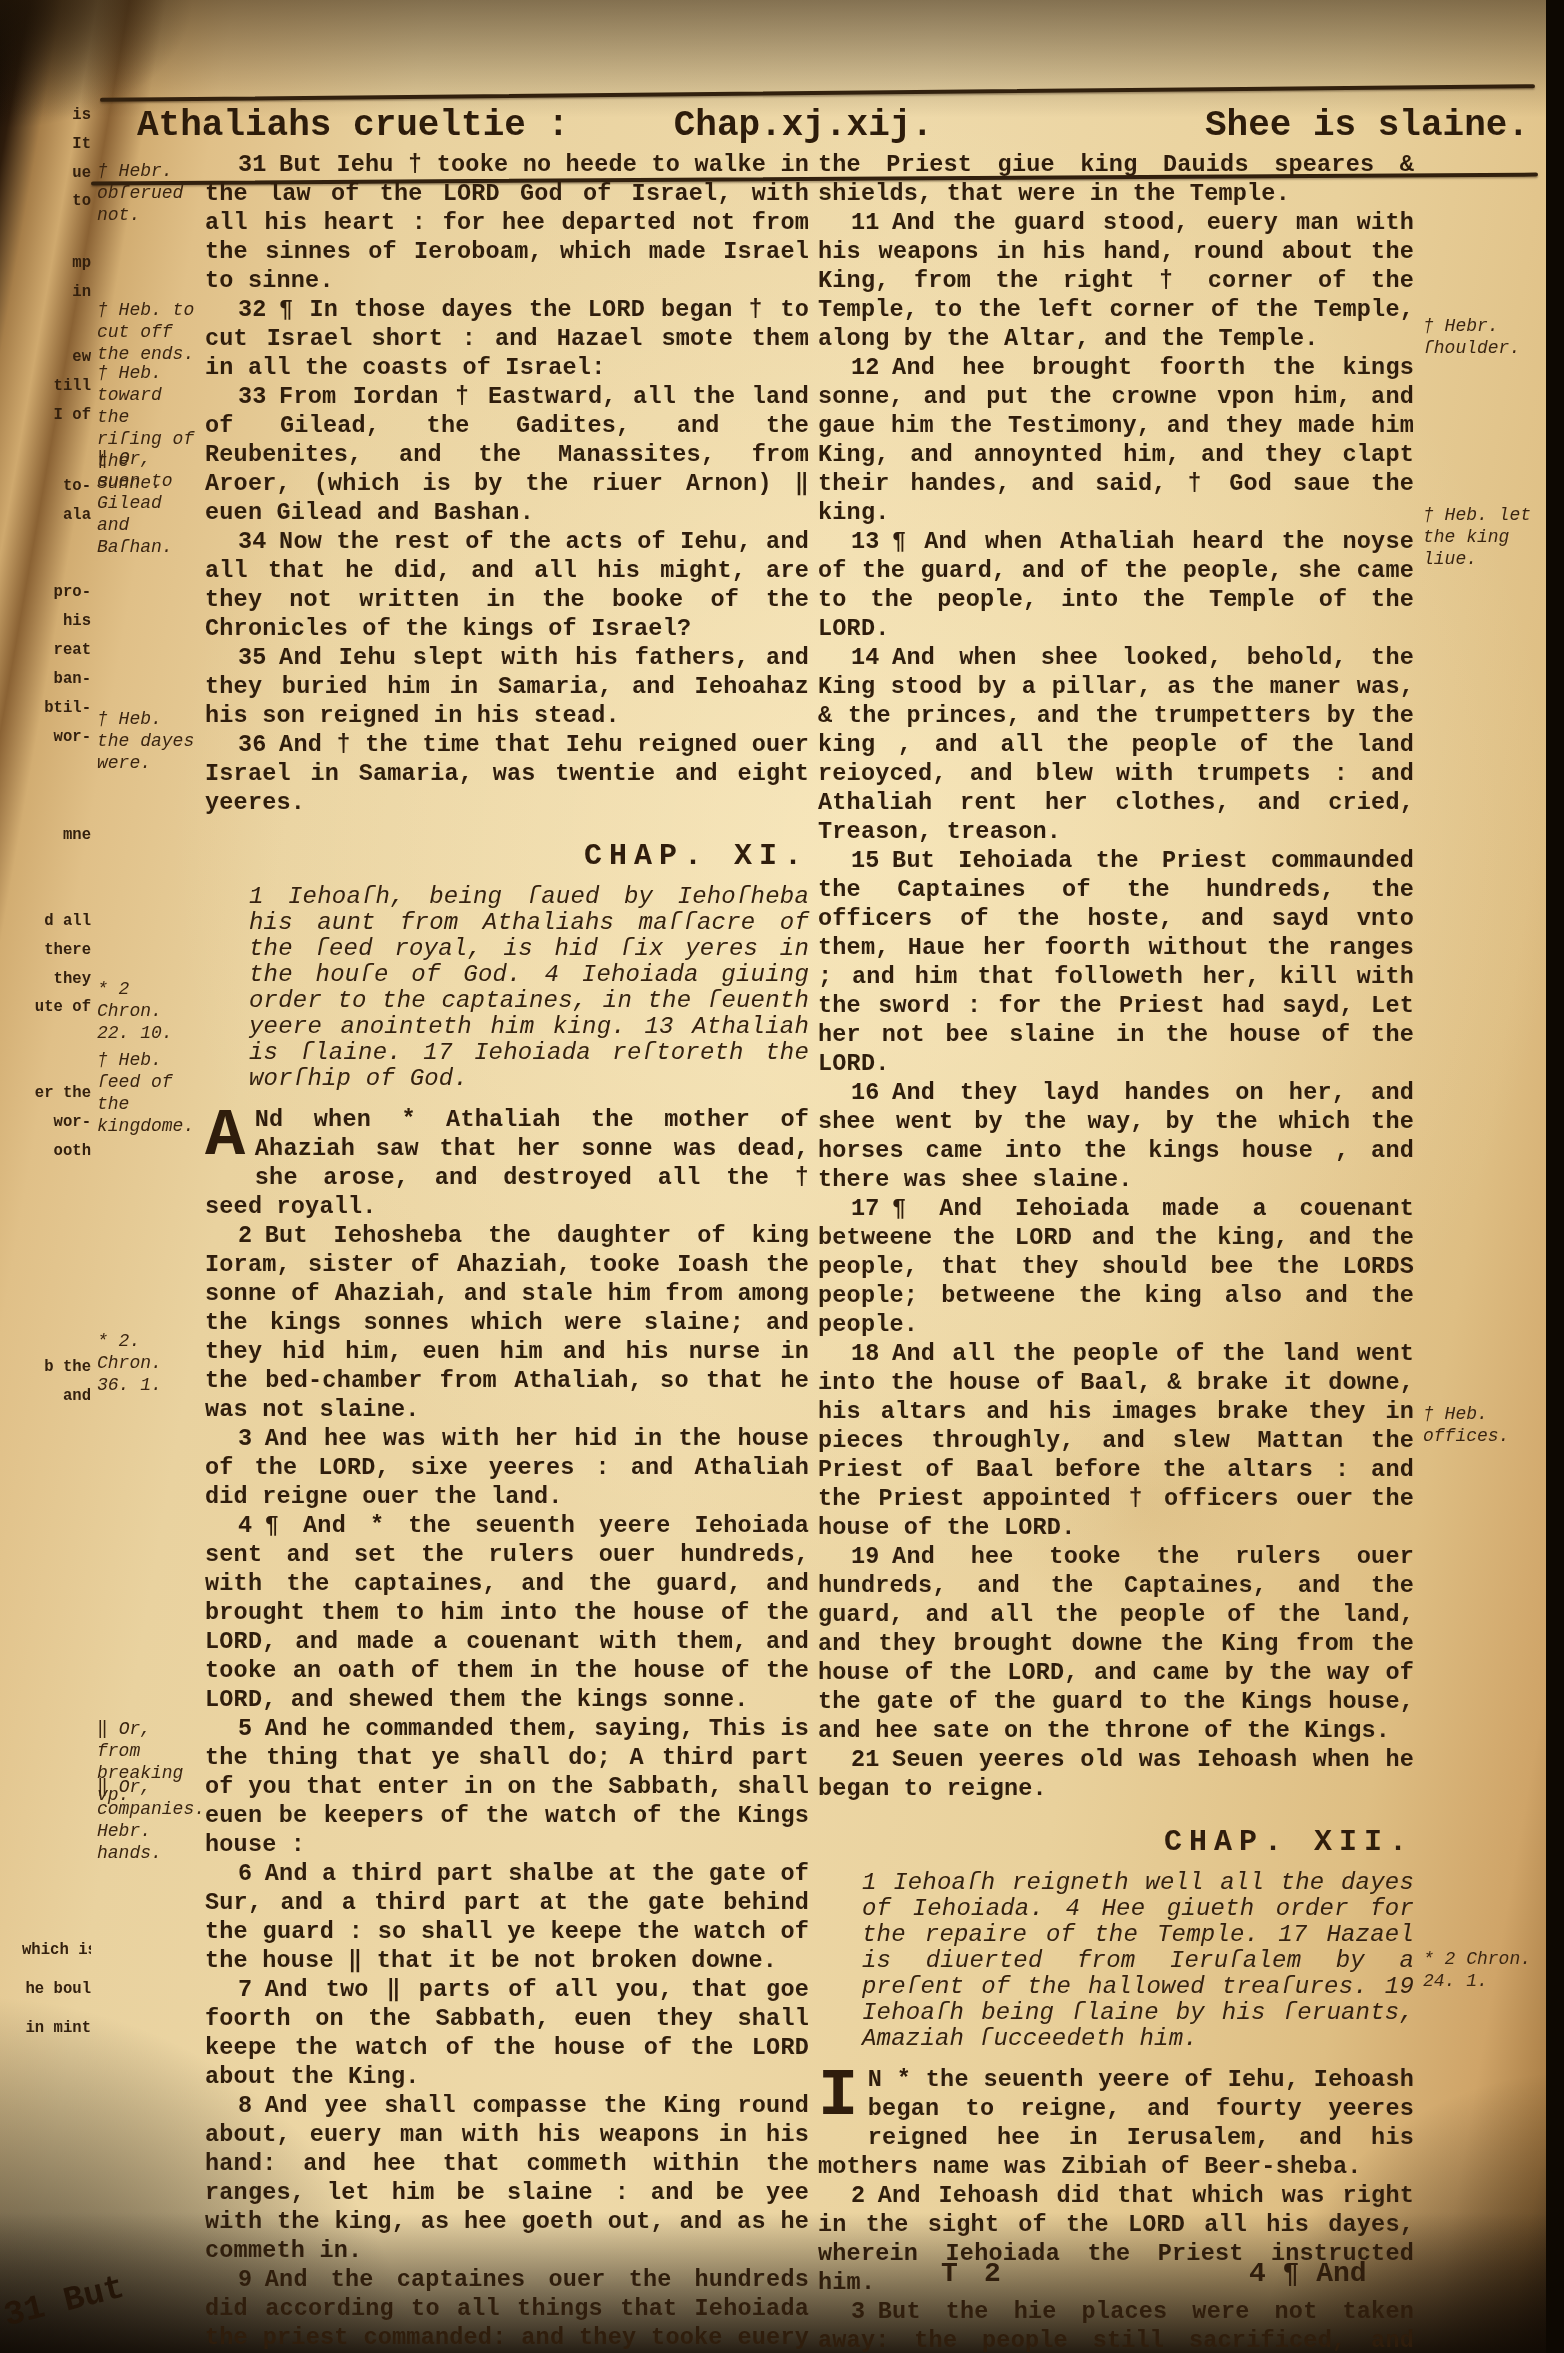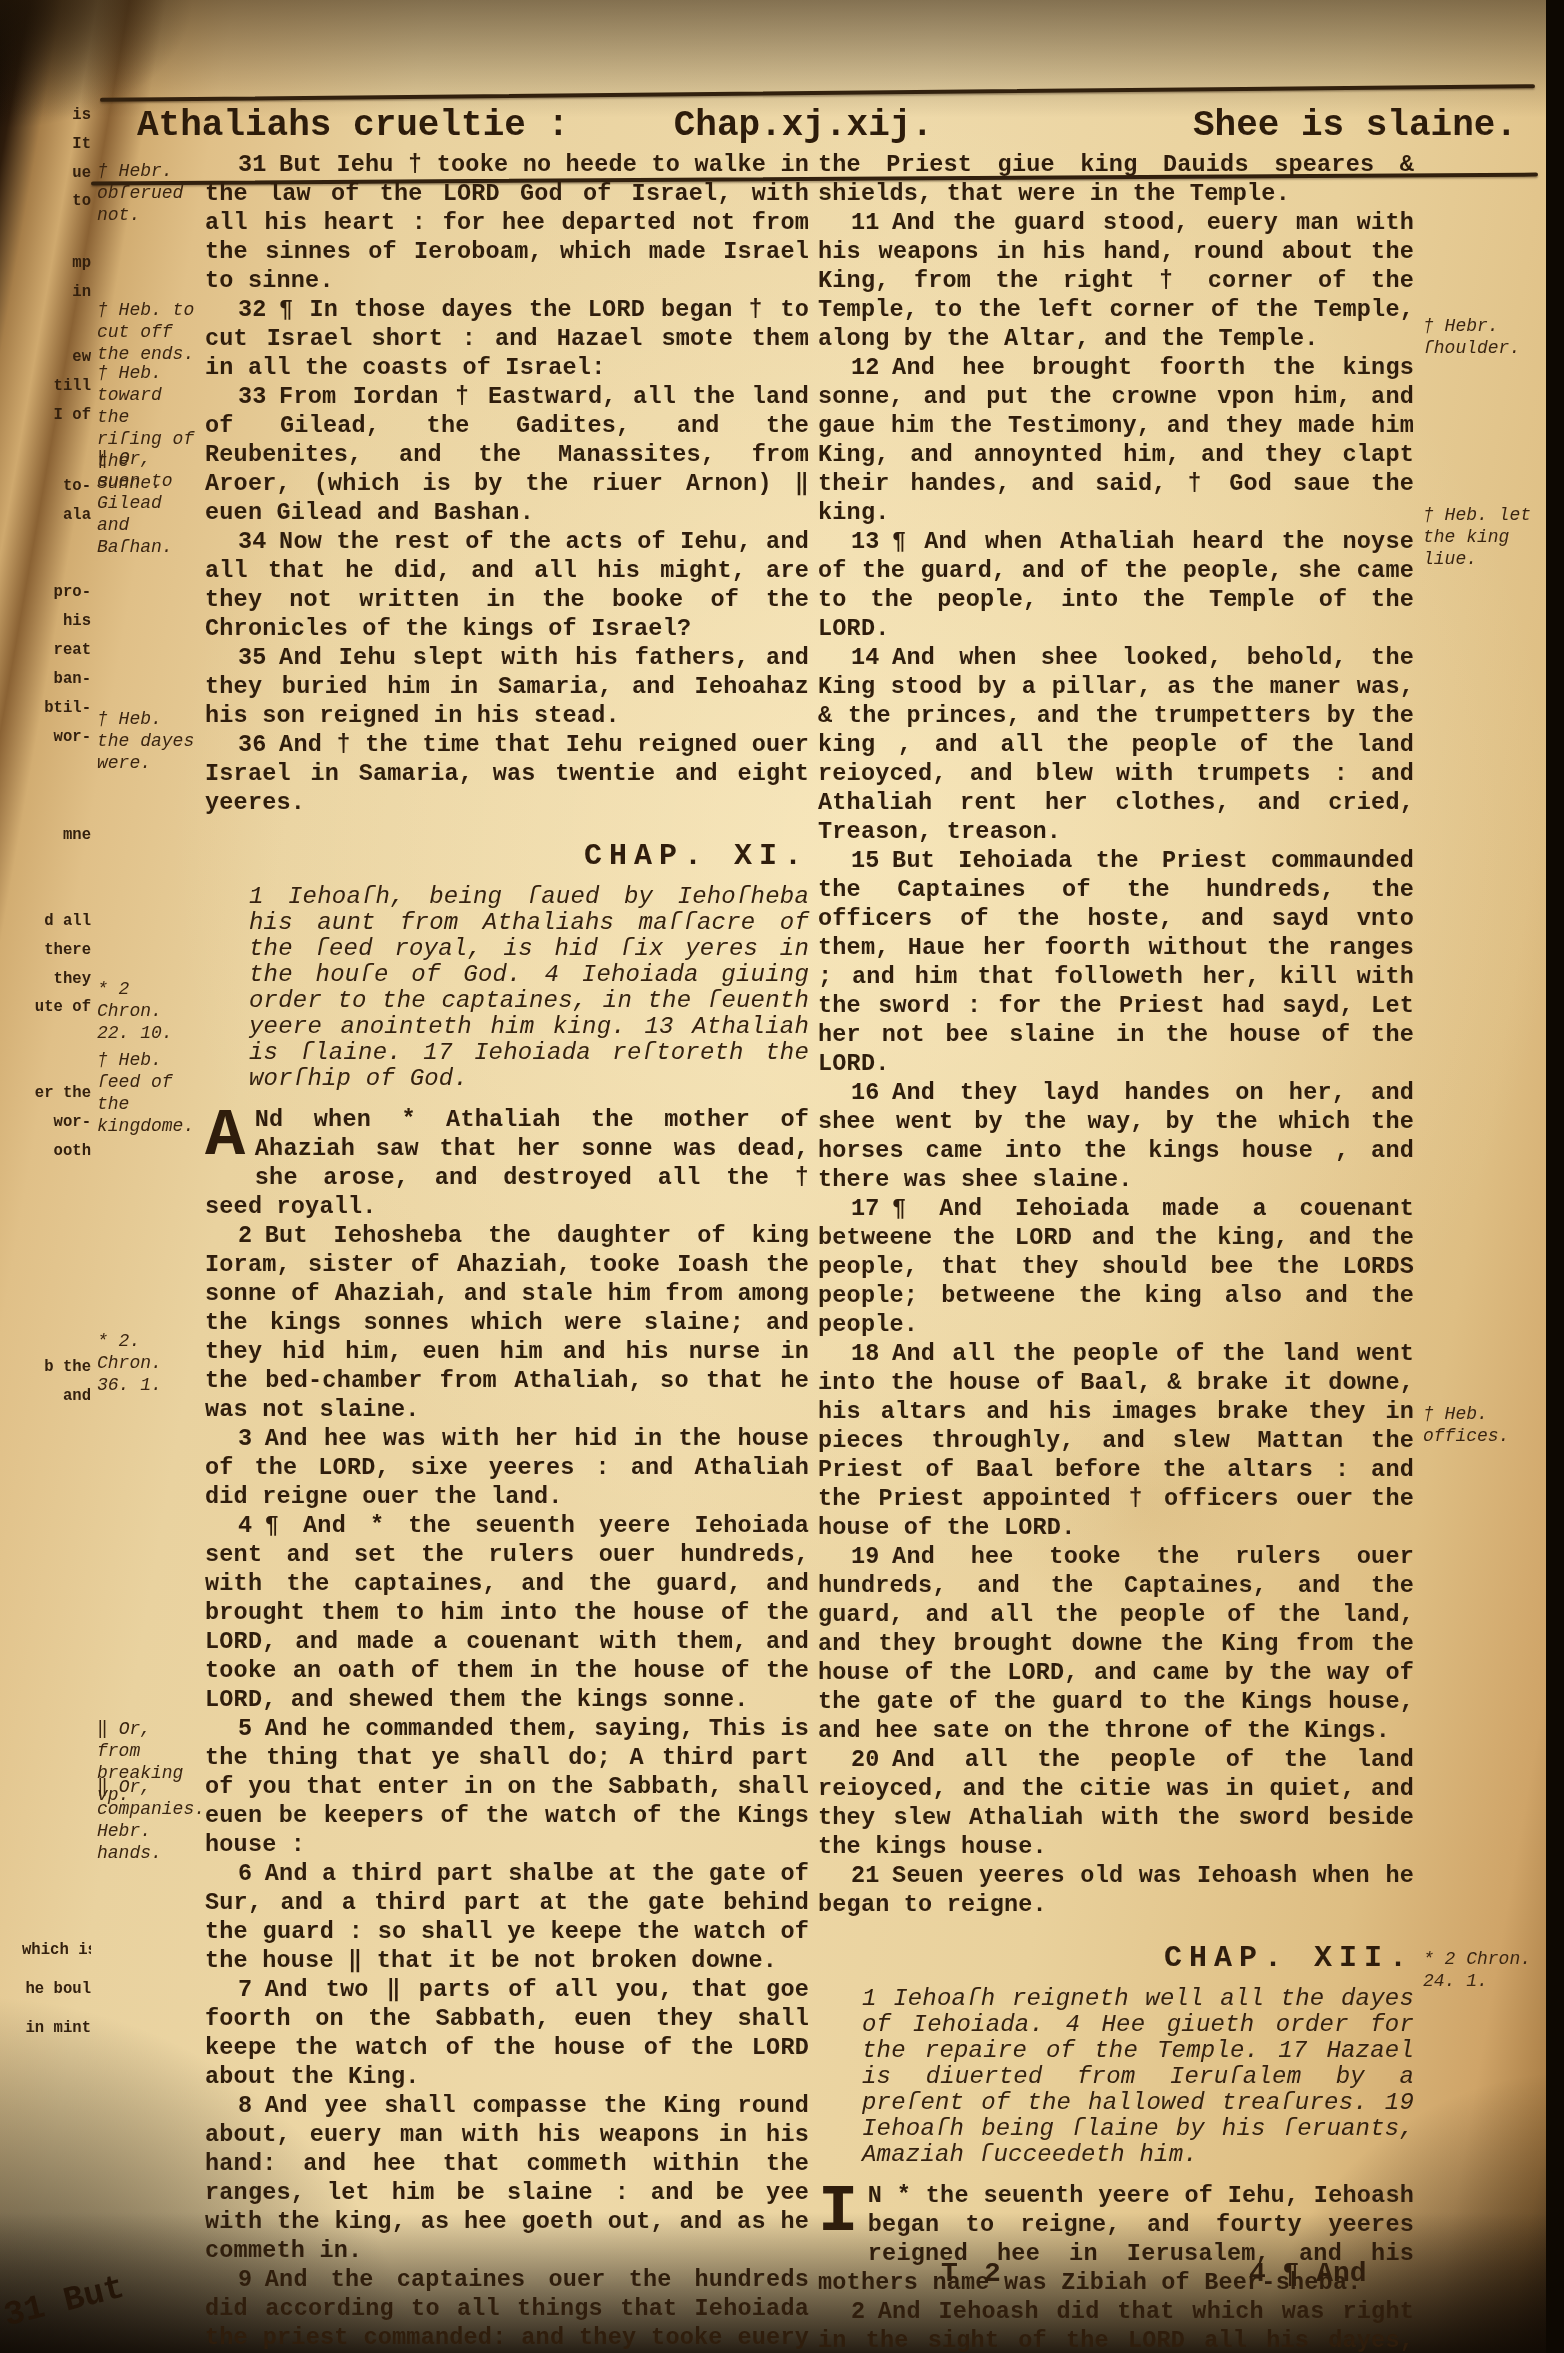--- a/index.html
+++ b/index.html
@@ -18,21 +18,21 @@
       linear-gradient(100deg,#0d0702 0%,#2e1c0c 1.5%,#a67e49 3.2%,#cfa96e 5%,
         #8a6234 6.6%,#d2ad72 8.5%,#e0c088 12%,#e9d29f 22%,#eed9a9 48%,
         #e9d19c 70%,#debe83 86%,#cfa468 94%,#a87c44 98%,#7e5a2e 100%);}
   .rule{position:absolute;height:3.9px;background:#31200e;border-radius:2.3px;
     box-shadow:0 1.6px 1.6px rgba(49,32,14,0.35);}
   #rule-top{left:100px;right:11px;top:91px;transform:rotate(-0.55deg);}
   #rule-mid{left:91px;right:7.8px;top:177px;transform:rotate(-0.35deg);}
   .runhead{position:absolute;top:105px;font-size:36px;font-weight:700;color:#2d1c0b;margin-left:20px;}
   #rh-left{left:117px;}
   #rh-center{left:50%;transform:translateX(-46%);}
-  #rh-right{right:29px;}
+  #rh-right{right:17px;}
   .col{position:absolute;top:150px;text-align:justify;color:#2f1d0c;
     font-weight:700;font-size:23.5px;line-height:29px;letter-spacing:0.2px;}
   #col-left{left:205px;width:604px;}
   #col-right{left:818px;width:596px;}
   .verse{margin:0;text-indent:33px;}
   .verse-cont{margin:0;text-indent:0;}
   .opening{text-indent:0;}
   .vnum{margin-right:12.5px;}
   .chap-head{margin:22px 0 11px;text-align:right;text-indent:0;
     font-size:30px;line-height:34px;letter-spacing:7px;font-weight:700;}
@@ -138,21 +138,20 @@
       <p class="verse-cont">the Priest giue king Dauids speares &amp; shields, that were in the Temple.</p>
       <p class="verse"><span class="vnum">11</span><span>And the guard stood, euery man with his weapons in his hand, round about the King, from the right † corner of the Temple, to the left corner of the Temple, along by the Altar, and the Temple.</span></p>
       <p class="verse"><span class="vnum">12</span><span>And hee brought foorth the kings sonne, and put the crowne vpon him, and gaue him the Testimony, and they made him King, and annoynted him, and they clapt their handes, and said, † God saue the king.</span></p>
       <p class="verse"><span class="vnum">13</span><span>¶ And when Athaliah heard the noyse of the guard, and of the people, she came to the people, into the Temple of the LORD.</span></p>
       <p class="verse"><span class="vnum">14</span><span>And when shee looked, behold, the King stood by a pillar, as the maner was, &amp; the princes, and the trumpetters by the king , and all the people of the land reioyced, and blew with trumpets : and Athaliah rent her clothes, and cried, Treason, treason.</span></p>
       <p class="verse"><span class="vnum">15</span><span>But Iehoiada the Priest commaunded the Captaines of the hundreds, the officers of the hoste, and sayd vnto them, Haue her foorth without the ranges ; and him that followeth her, kill with the sword : for the Priest had sayd, Let her not bee slaine in the house of the LORD.</span></p>
       <p class="verse"><span class="vnum">16</span><span>And they layd handes on her, and shee went by the way, by the which the horses came into the kings house , and there was shee slaine.</span></p>
       <p class="verse"><span class="vnum">17</span><span>¶ And Iehoiada made a couenant betweene the LORD and the king, and the people, that they should bee the LORDS people; betweene the king also and the people.</span></p>
       <p class="verse"><span class="vnum">18</span><span>And all the people of the land went into the house of Baal, &amp; brake it downe, his altars and his images brake they in pieces throughly, and slew Mattan the Priest of Baal before the altars : and the Priest appointed † officers ouer the house of the LORD.</span></p>
       <p class="verse"><span class="vnum">19</span><span>And hee tooke the rulers ouer hundreds, and the Captaines, and the guard, and all the people of the land, and they brought downe the King from the house of the LORD, and came by the way of the gate of the guard to the Kings house, and hee sate on the throne of the Kings.</span></p>
-      <p class="verse"><span class="vnum">20</span><span>And all the people of the land reioyced, and the citie was in quiet, and they slew Athaliah with the sword beside the kings house.</span></p>
       <p class="verse"><span class="vnum">21</span><span>Seuen yeeres old was Iehoash when he began to reigne.</span></p>
 
       <p class="chap-head">CHAP. XII.</p>
       <p class="chap-sum">1 Iehoaſh reigneth well all the dayes of Iehoiada. 4 Hee giueth order for the repaire of the Temple. 17 Hazael is diuerted from Ieruſalem by a preſent of the hallowed treaſures. 19 Iehoaſh being ſlaine by his ſeruants, Amaziah ſucceedeth him.</p>
 
       <p class="verse opening"><span class="dropcap">I</span><span>N * the seuenth yeere of Iehu, Iehoash began to reigne, and fourty yeeres reigned hee in Ierusalem, and his mothers name was Zibiah of Beer-sheba.</span></p>
       <p class="verse"><span class="vnum">2</span><span>And Iehoash did that which was right in the sight of the LORD all his dayes, wherein Iehoiada the Priest instructed him.</span></p>
       <p class="verse"><span class="vnum">3</span><span>But the hie places were not taken away: the people still sacrificed, and burnt incense in the high places.</span></p>
     </div>
 

